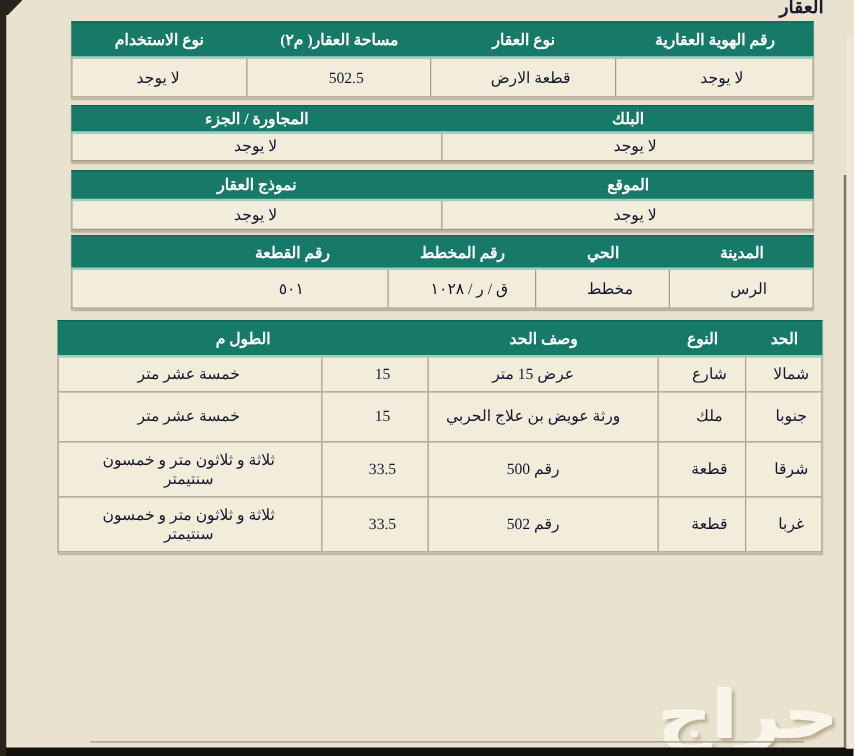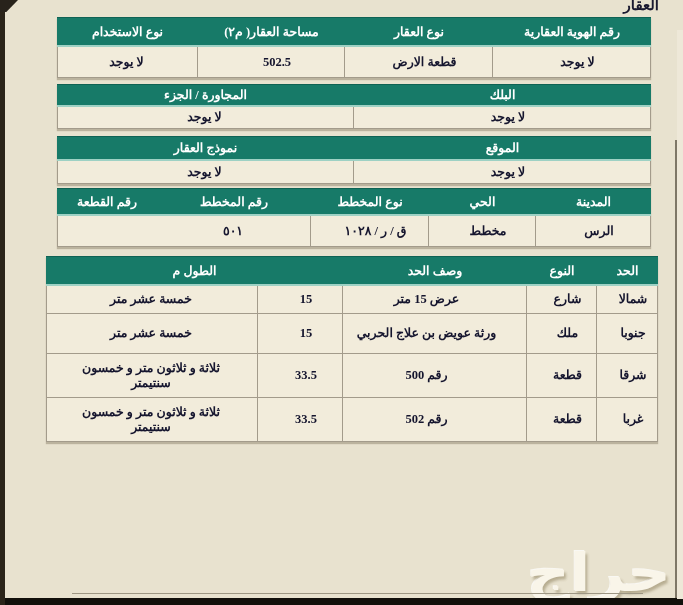--- a/index.html
+++ b/index.html
@@ -47,21 +47,21 @@
   .thead{
     display:grid;align-items:center;background:var(--teal);
     border-top:1px solid #0f6254;border-bottom:2px solid var(--teal-line);
     color:#fff;font-weight:bold;font-size:12.5px;text-align:center;
   }
   .tbody{background:var(--row-bg);border:1px solid var(--bd);border-top:0;}
   .trow{display:grid;align-items:center;text-align:center;}
   .trow + .trow{border-top:1px solid var(--bd);}
   .cell{
     align-self:stretch;display:flex;align-items:center;justify-content:center;
-    font-size:12.5px;font-weight:bold;color:var(--ink);line-height:1.2;
+    font-size:12.5px;font-weight:normal;color:var(--ink);line-height:1.2;
   }
   .trow .cell:not(:last-child){border-left:1px solid var(--bd);padding-left:12px;}
   .hcell{padding:0 4px;}
 
   
   .t-property{top:17px;right:32px;width:594px;}
   .t-property .thead{height:27px;}
   .t-property .trow{height:30px;}
   .cols-property{grid-template-columns:158px 148px 147px 141px;}
 
@@ -136,21 +136,20 @@
         <div class="cell">لا يوجد</div>
         <div class="cell">لا يوجد</div>
       </div>
     </div>
   </div>
 
   <div class="table t-plan">
     <div class="thead cols-plan">
       <div class="hcell">المدينة</div>
       <div class="hcell">الحي</div>
-      <div class="hcell">نوع المخطط</div>
       <div class="hcell">رقم المخطط</div>
       <div class="hcell">رقم القطعة</div>
     </div>
     <div class="tbody">
       <div class="trow cols-plan">
         <div class="cell">الرس</div>
         <div class="cell">مخطط</div>
         <div class="cell">ق / ر / ١٠٢٨</div>
         <div class="cell">٥٠١</div>
       </div>

